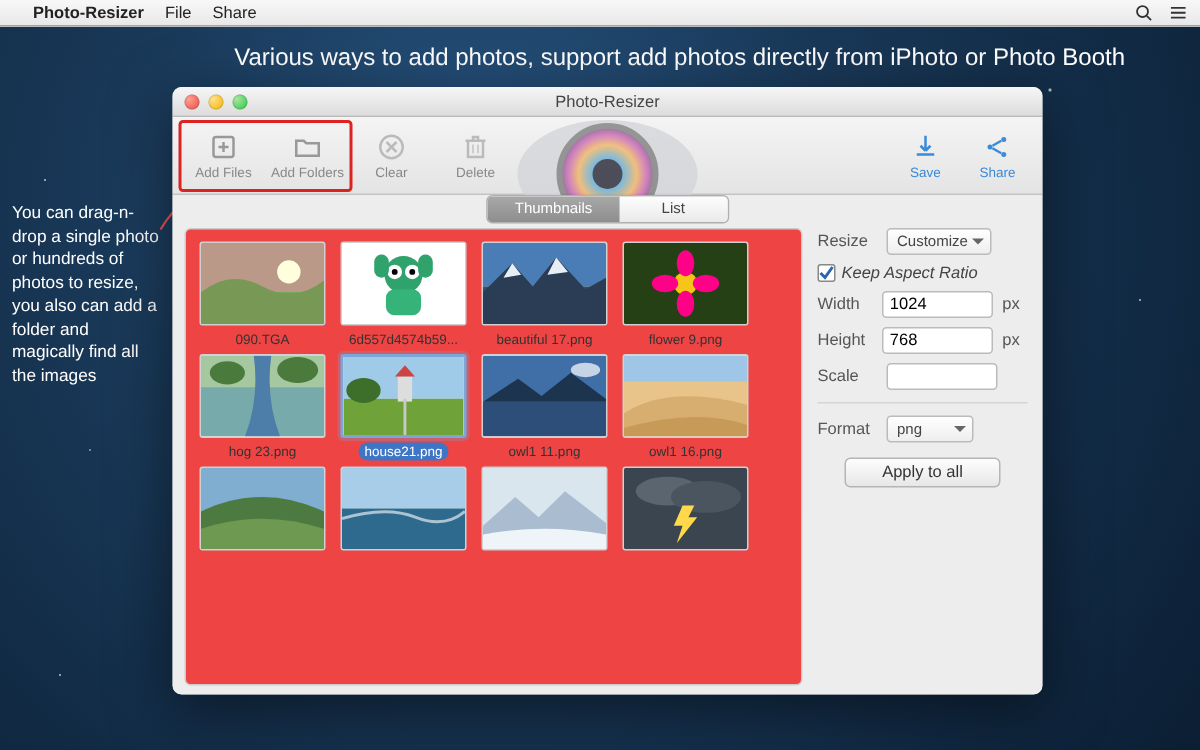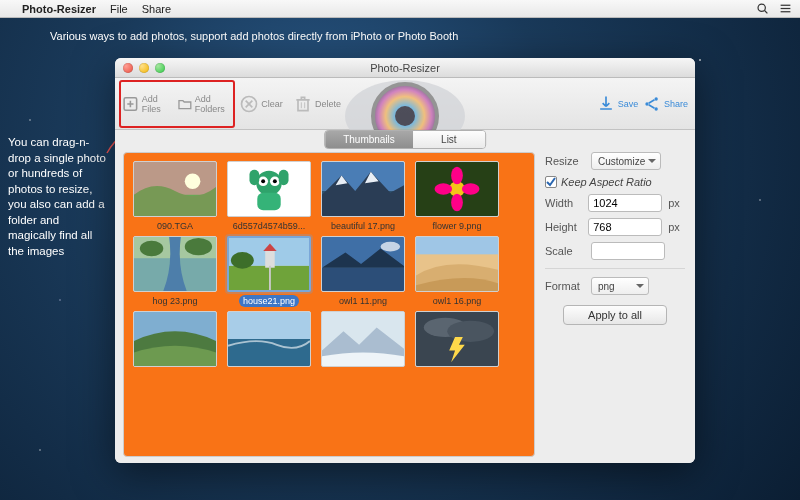--- a/index.html
+++ b/index.html
@@ -32,21 +32,21 @@
     border-bottom:1px solid #bbb;
     z-index:5;
   }
   .menubar .apple { font-size:12px; }
   .menubar .app-name { font-weight:bold; }
   .menubar .right { margin-left:auto; display:flex; gap:10px; align-items:center;}
   .menubar .right svg { display:block; }
 
   .caption-top {
     position:absolute; top:30px; left:50%; transform:translateX(-50%);
-    font-size:11px; color:#fff; text-align:left; width:700px;
+    font-size:16px; color:#fff; text-align:right; width:700px;
   }
   .caption-left {
     position:absolute; top:135px; left:8px; width:98px;
     text-align:left; font-size:11.5px; color:#fff; line-height:1.35;
   }
   .caption-arrow {
     position:absolute; top:125px; left:102px; width:50px; height:30px; pointer-events:none;
   }
 
   
@@ -74,21 +74,21 @@
   .titlebar .title{position:absolute; left:0; right:0; text-align:center; font-size:11px; color:#444;}
 
   .toolbar {
     height:52px; background:linear-gradient(#f4f4f4,#e4e4e4);
     border-bottom:1px solid #c2c2c2;
     position:relative;
     display:flex; align-items:center;
     padding:0 6px;
   }
   .toolbar-btn{
-    display:flex; flex-direction:row; align-items:center; justify-content:center;
+    display:flex; flex-direction:column; align-items:center; justify-content:center;
     width:56px; height:46px; gap:2px;
     color:#888; font-size:9px;
     cursor:pointer;
   }
   .toolbar-btn svg{width:20px;height:20px;}
   .toolbar-spacer{flex:1;}
   .toolbar-right .toolbar-btn{width:48px;color:#3a8bd8;}
   .redbox{
     position:absolute; top:2px; left:4px; width:116px; height:48px;
     border:2px solid #d22; border-radius:3px; pointer-events:none;
@@ -113,21 +113,21 @@
   }
   .viewtabs .tab{
     padding:3px 18px; cursor:pointer; background:linear-gradient(#fdfdfd,#eaeaea);
     color:#444; min-width:72px; text-align:center;
   }
   .viewtabs .tab.active{
     background:linear-gradient(#a8a8a8,#8e8e8e); color:#fff;
   }
 
   .main{
-    flex:1; margin:22px 0 6px 8px; background:#f97316; border:1px solid #ccc;
+    flex:1; margin:22px 0 6px 8px; background:#ef4444; border:1px solid #ccc;
     border-radius:4px; padding:8px 6px 4px 6px; overflow:hidden;
   }
   .grid{display:flex; flex-wrap:wrap; gap:4px 4px;}
   .cell{
     width:90px; display:flex; flex-direction:column; align-items:center;
   }
   .thumb{
     width:84px; height:56px; border:1px solid #d0d0d0; border-radius:2px;
     overflow:hidden; display:flex; align-items:center; justify-content:center;
     background:#eee;

